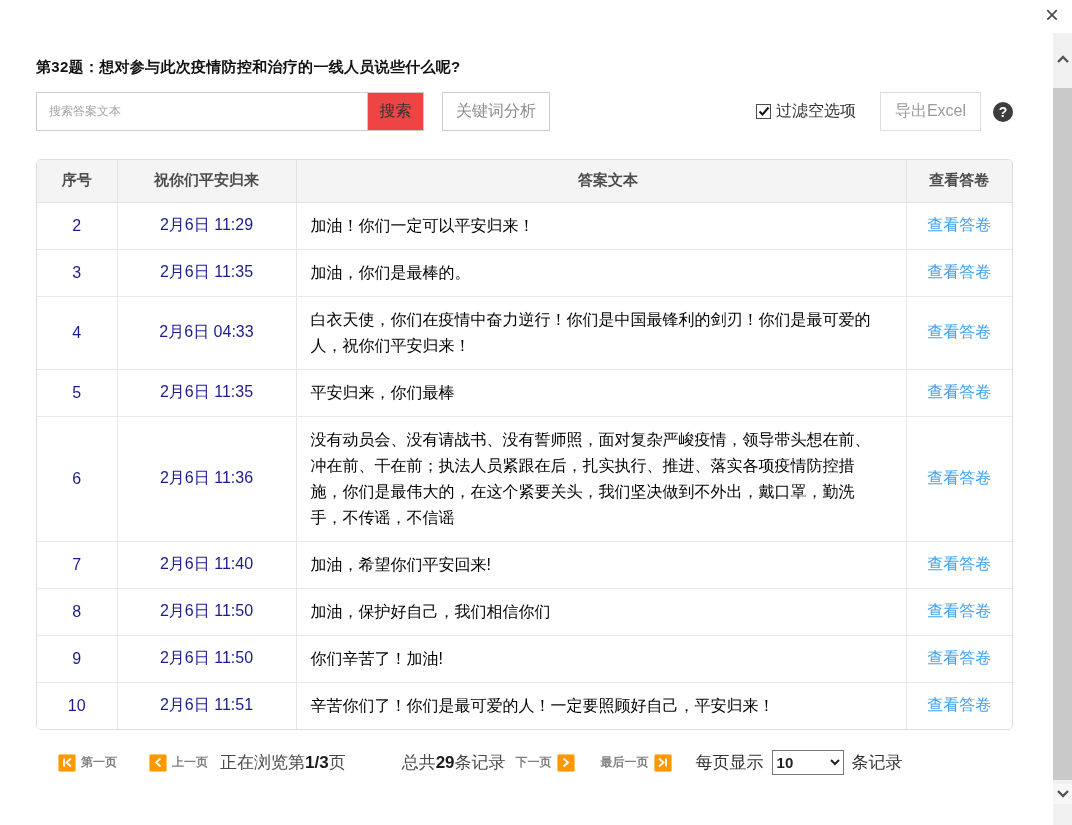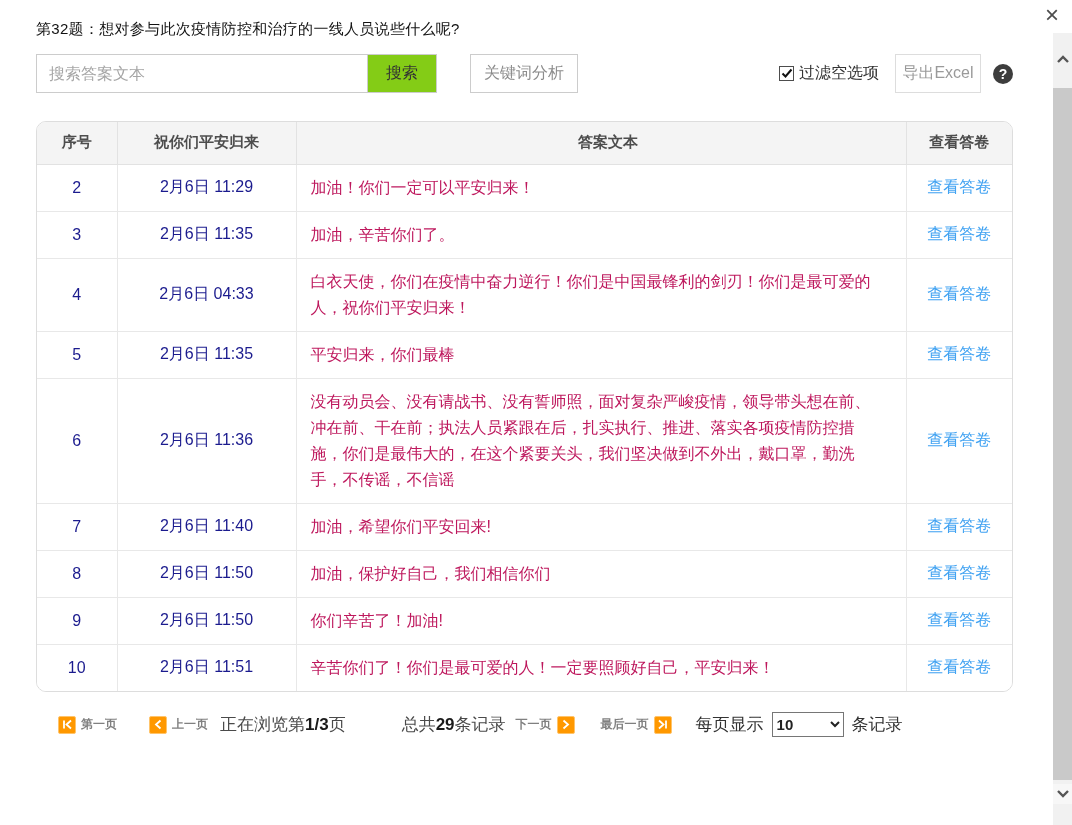--- a/index.html
+++ b/index.html
@@ -21,68 +21,68 @@
   .scrollbar {
     position:absolute; left:1053px; top:33px; width:19px; height:792px;
     background:#f1f1f1;
   }
   .sb-btn { position:absolute; left:0; width:19px; height:20px; display:flex; align-items:center; justify-content:center; }
   .sb-up { top:16px; }
   .sb-down { top:751px; background:#f7f7f7; }
   .sb-thumb { position:absolute; left:0; top:55px; width:19px; height:692px; background:#c9c9c9; }
 
   
-  .page-title { padding-top:20px; font-size:15px; font-weight:normal; color:#111; letter-spacing:0.3px; }
+  .page-title { padding-top:58px; font-size:15px; font-weight:bold; color:#111; letter-spacing:0.3px; }
 
   
   .toolbar { margin-top:15px; display:flex; align-items:center; height:39px; }
   .search-wrap { display:flex; height:39px; }
   .search-input {
     width:331px; height:39px; border:1px solid #ccc; border-right:none;
-    padding:0 12px; font-size:16px; color:#333; outline:none;
-    font-family:Liberation Sans, sans-serif;
+    padding:0 12px; font-size:12px; color:#333; outline:none;
+    font-family:Liberation Mono, monospace;
   }
   .search-input::placeholder { color:#a6a6a6; }
   .btn {
     height:39px; border:1px solid #ccc; background:#fff; font-size:16px;
     cursor:pointer; font-family:"Liberation Sans","DejaVu Sans",sans-serif;
   }
-  .btn-search { width:70px; background:#84cc16; color:#333; }
-  .btn-keyword { width:108px; margin-left:33px; color:#8c8c8c; }
+  .btn-search { width:57px; background:#ef4444; color:#333; }
+  .btn-keyword { width:108px; margin-left:18px; color:#8c8c8c; }
   .toolbar-spacer { flex:1; }
-  .filter-group { display:flex; align-items:center; margin-right:16px; cursor:pointer; }
+  .filter-group { display:flex; align-items:center; margin-right:24px; cursor:pointer; }
   .checkbox {
     width:15px; height:15px; border:1px solid #4d4d4d; background:#fff;
     display:inline-flex; align-items:center; justify-content:center; margin-right:5px;
   }
   .filter-label { font-size:16px; color:#333; }
-  .btn-export { width:86px; color:#9a9a9a; border-color:#ddd; }
+  .btn-export { width:101px; color:#9a9a9a; border-color:#ddd; }
   .help-icon {
     width:20px; height:20px; border-radius:50%; background:#3d3d3d; color:#fff;
     font-size:14px; font-weight:bold; display:inline-flex; align-items:center;
     justify-content:center; margin-left:12px; cursor:pointer;
   }
 
   
-  .table-wrap { margin-top:28px; border:1px solid #ddd; border-radius:10px; overflow:hidden; }
+  .table-wrap { margin-top:28px; border:1px solid #ddd; border-radius:5px; overflow:hidden; }
   table { width:100%; border-collapse:collapse; table-layout:fixed; }
   col.c1 { width:80px; } col.c2 { width:179px; } col.c3 { width:610px; } col.c4 { width:106px; }
   thead th {
     background:#f4f4f4; font-size:15px; font-weight:bold; color:#4d4d4d;
     height:42px; border-bottom:1px solid #e2e2e2; border-right:1px solid #e2e2e2;
   }
   thead th:last-child { border-right:none; }
   th.h-text { text-align:center; padding-left:14px; }
   tbody td {
     border-top:1px solid #e8e8e8; border-right:1px solid #e8e8e8;
     font-size:16px; vertical-align:middle; background:#fff;
   }
   tbody td:last-child { border-right:none; }
   td.c-no, td.c-time { text-align:center; color:#1b1b8e; padding:10px 4px; }
-  td.c-text { color:#be185d; line-height:26px; padding:10px 24px 10px 14px;margin-top:16px; }
+  td.c-text { color:#000000; line-height:26px; padding:10px 24px 10px 14px;margin-top:16px; }
   td.c-view { text-align:center; }
   .view-link { color:#42a3f2; cursor:pointer; text-decoration:none; font-size:16px; }
 
   
   .pager { display:flex; align-items:center; margin-top:19px; height:28px; }
   .pg-group { display:flex; align-items:center; cursor:pointer; }
   .pg-icon {
     width:18px; height:18px; background:#ff9800; border:1px solid #ffc46b;
     border-radius:2px; display:inline-flex; align-items:center; justify-content:center;
   }
@@ -164,21 +164,21 @@
   <tr>
     <td class="c-no">2</td>
     <td class="c-time">2月6日 11:29</td>
     <td class="c-text">加油！你们一定可以平安归来！</td>
     <td class="c-view"><a class="view-link">查看答卷</a></td>
   </tr>
 
   <tr>
     <td class="c-no">3</td>
     <td class="c-time">2月6日 11:35</td>
-    <td class="c-text">加油，辛苦你们了。</td>
+    <td class="c-text">加油，你们是最棒的。</td>
     <td class="c-view"><a class="view-link">查看答卷</a></td>
   </tr>
 
   <tr>
     <td class="c-no">4</td>
     <td class="c-time">2月6日 04:33</td>
     <td class="c-text">白衣天使，你们在疫情中奋力逆行！你们是中国最锋利的剑刃！你们是最可爱的人，祝你们平安归来！</td>
     <td class="c-view"><a class="view-link">查看答卷</a></td>
   </tr>
 

